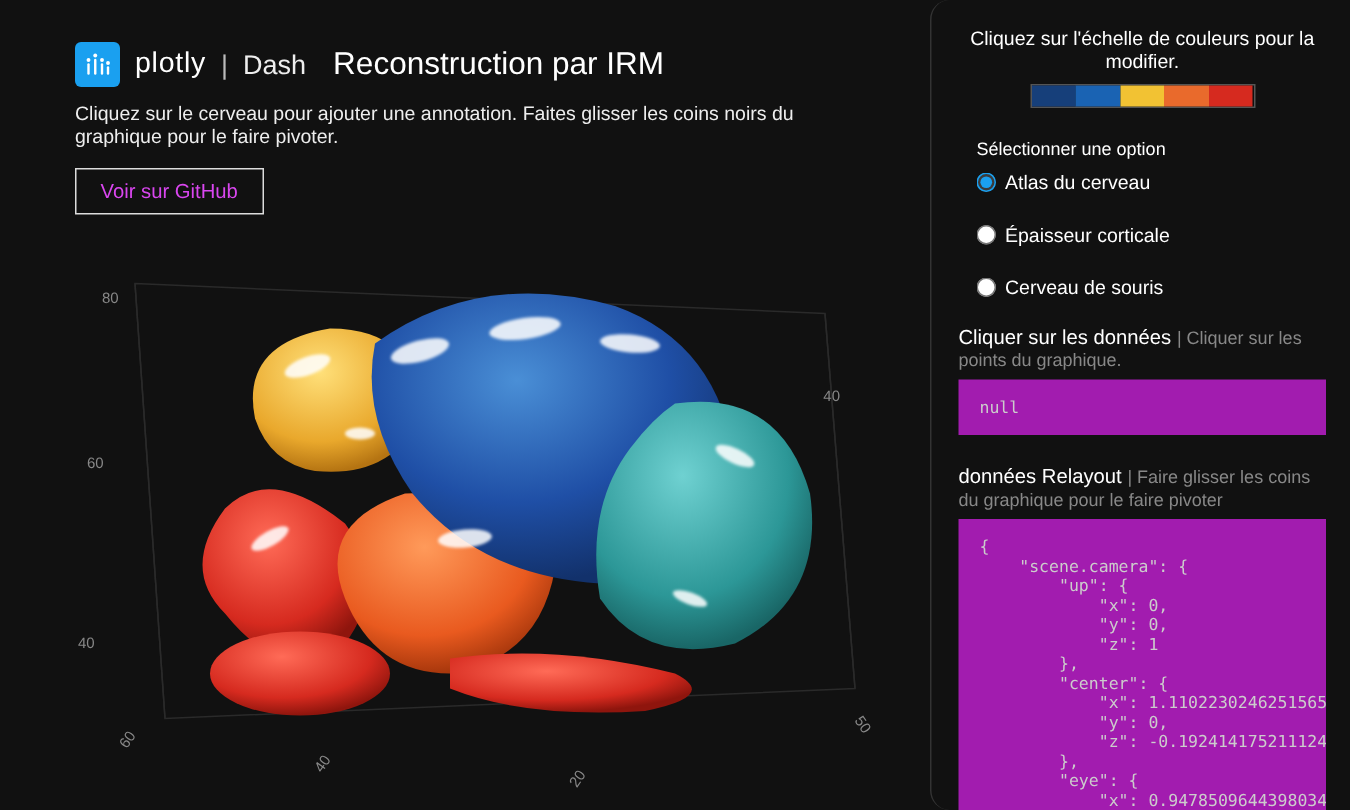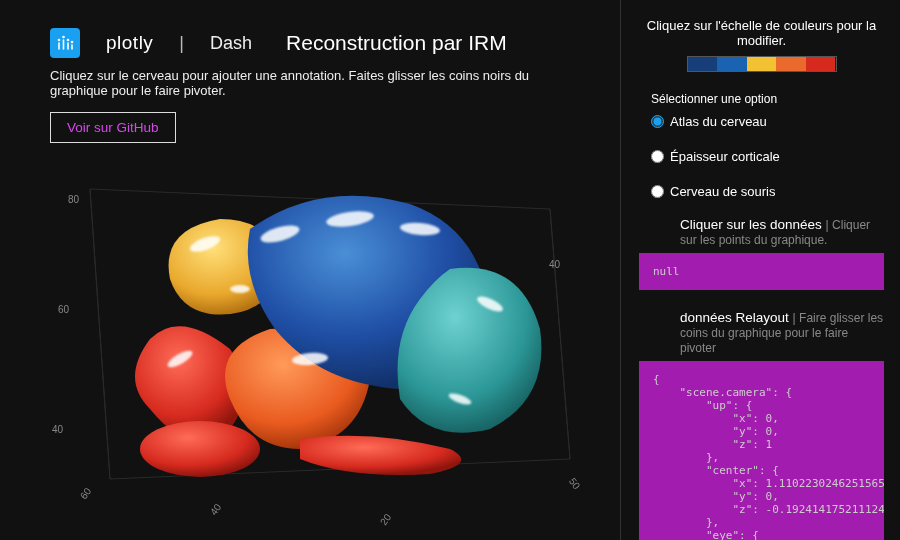--- a/index.html
+++ b/index.html
@@ -14,23 +14,24 @@
   .main {
     flex: 0 0 620px;
     padding: 28px 30px 10px 50px;
     position: relative;
   }
   .sidebar {
     flex: 1;
     border-left: 1px solid #333;
     padding: 18px 16px 10px 18px;
     overflow: hidden;
+    border-radius: 13px;
   }
   .brand-row {
-    display: flex; align-items: center; gap: 26px;
+    display: flex; align-items: center; gap: 10px;
     margin-bottom: 10px;
   }
   .logo {
     width: 30px; height: 30px;
     background: #1aa0f0;
     border-radius: 4px;
     display: flex; align-items: center; justify-content: center;
   }
   .logo svg { display: block; }
   .brand-text { font-size: 19px; font-weight: 500; letter-spacing: .5px; }
@@ -70,21 +71,21 @@
     margin: 0 auto 20px auto;
     display: flex;
     cursor: pointer;
   }
   .colorbar span { flex: 1; }
   .opt-title { font-size: 12px; font-weight: 500; margin: 4px 0 8px 12px; }
   .radios { margin-left: 12px; margin-bottom: 18px; }
   .radio-row { display: flex; flex-wrap: wrap; gap: 20px 22px; }
   .radio-item { display: flex; align-items: center; gap: 6px; font-size: 13px; cursor: pointer; }
   .radio-item input { accent-color: #1aa0f0; }
-  .section-head { font-size: 13.5px; margin-bottom: 6px; margin-left: 41px; }
+  .section-head { font-size: 13.5px; margin-bottom: 6px; }
   .section-head .muted { color: #888; font-size: 12px; font-weight: 400; }
   .codebox {
     background: #a21caf;
     padding: 12px 14px;
     font-family: "Consolas", monospace;
     font-size: 11px; color: #ccc;
     white-space: pre;
     margin-bottom: 20px;
     overflow: hidden;
   }

